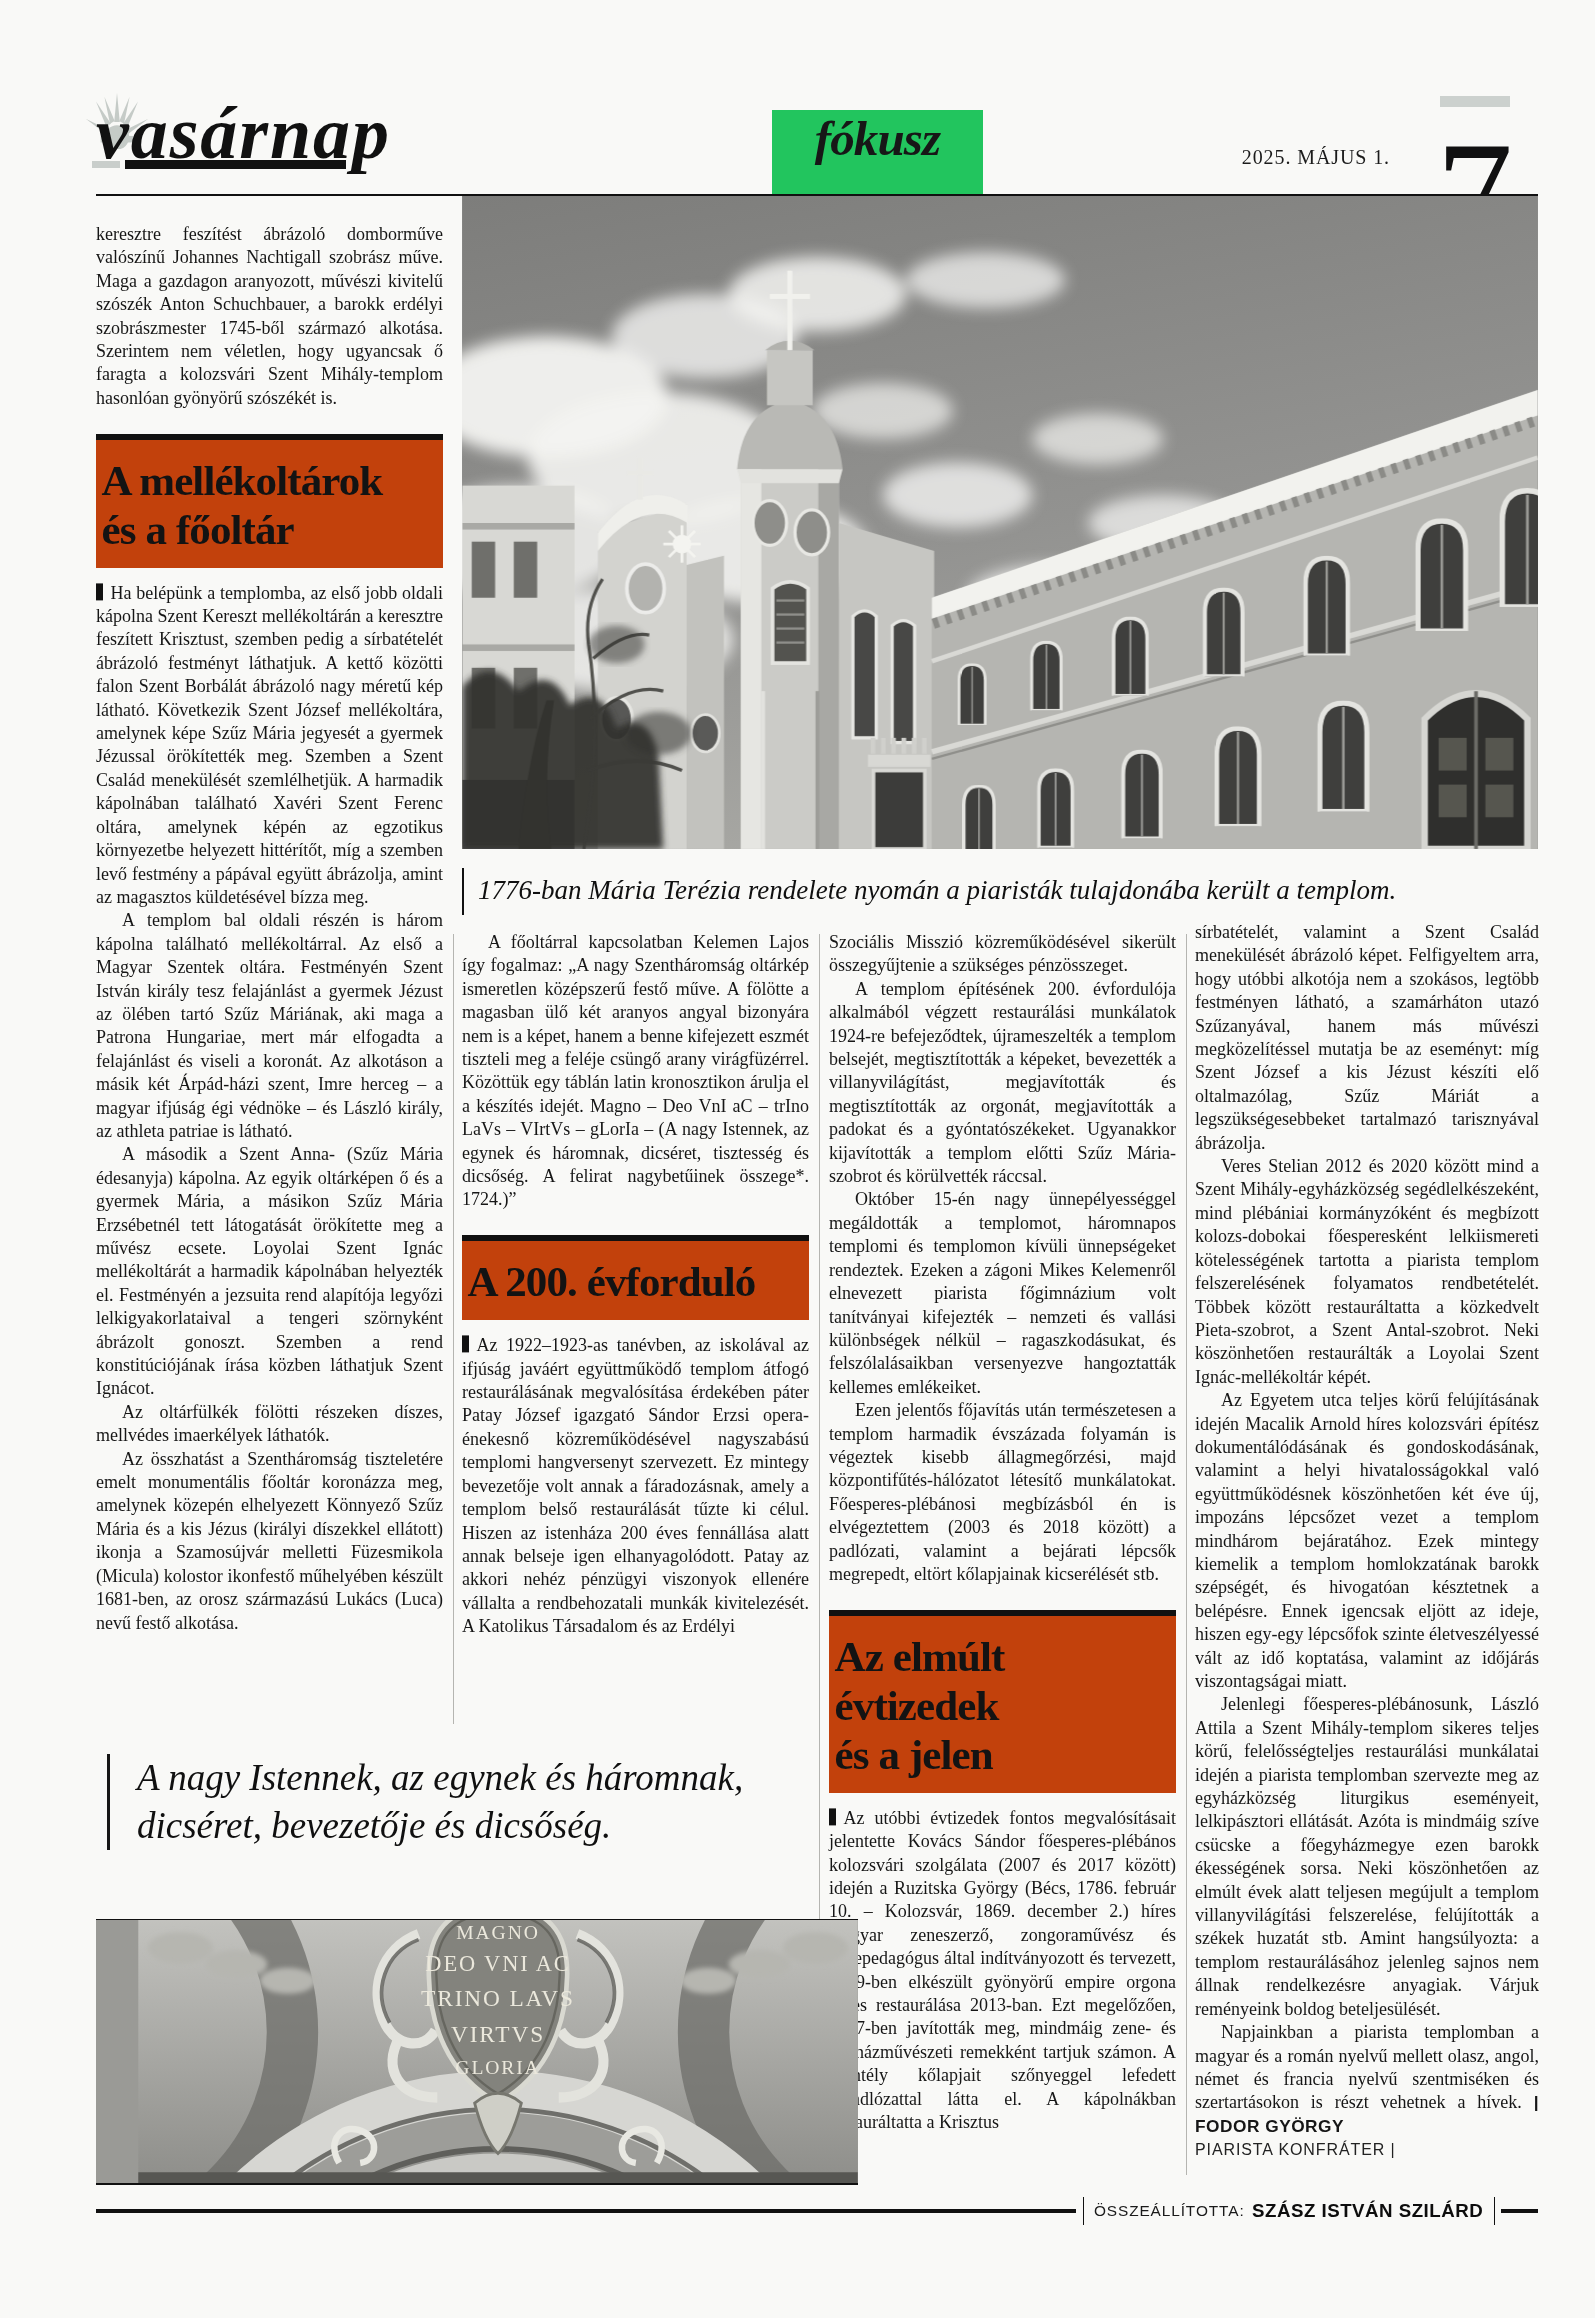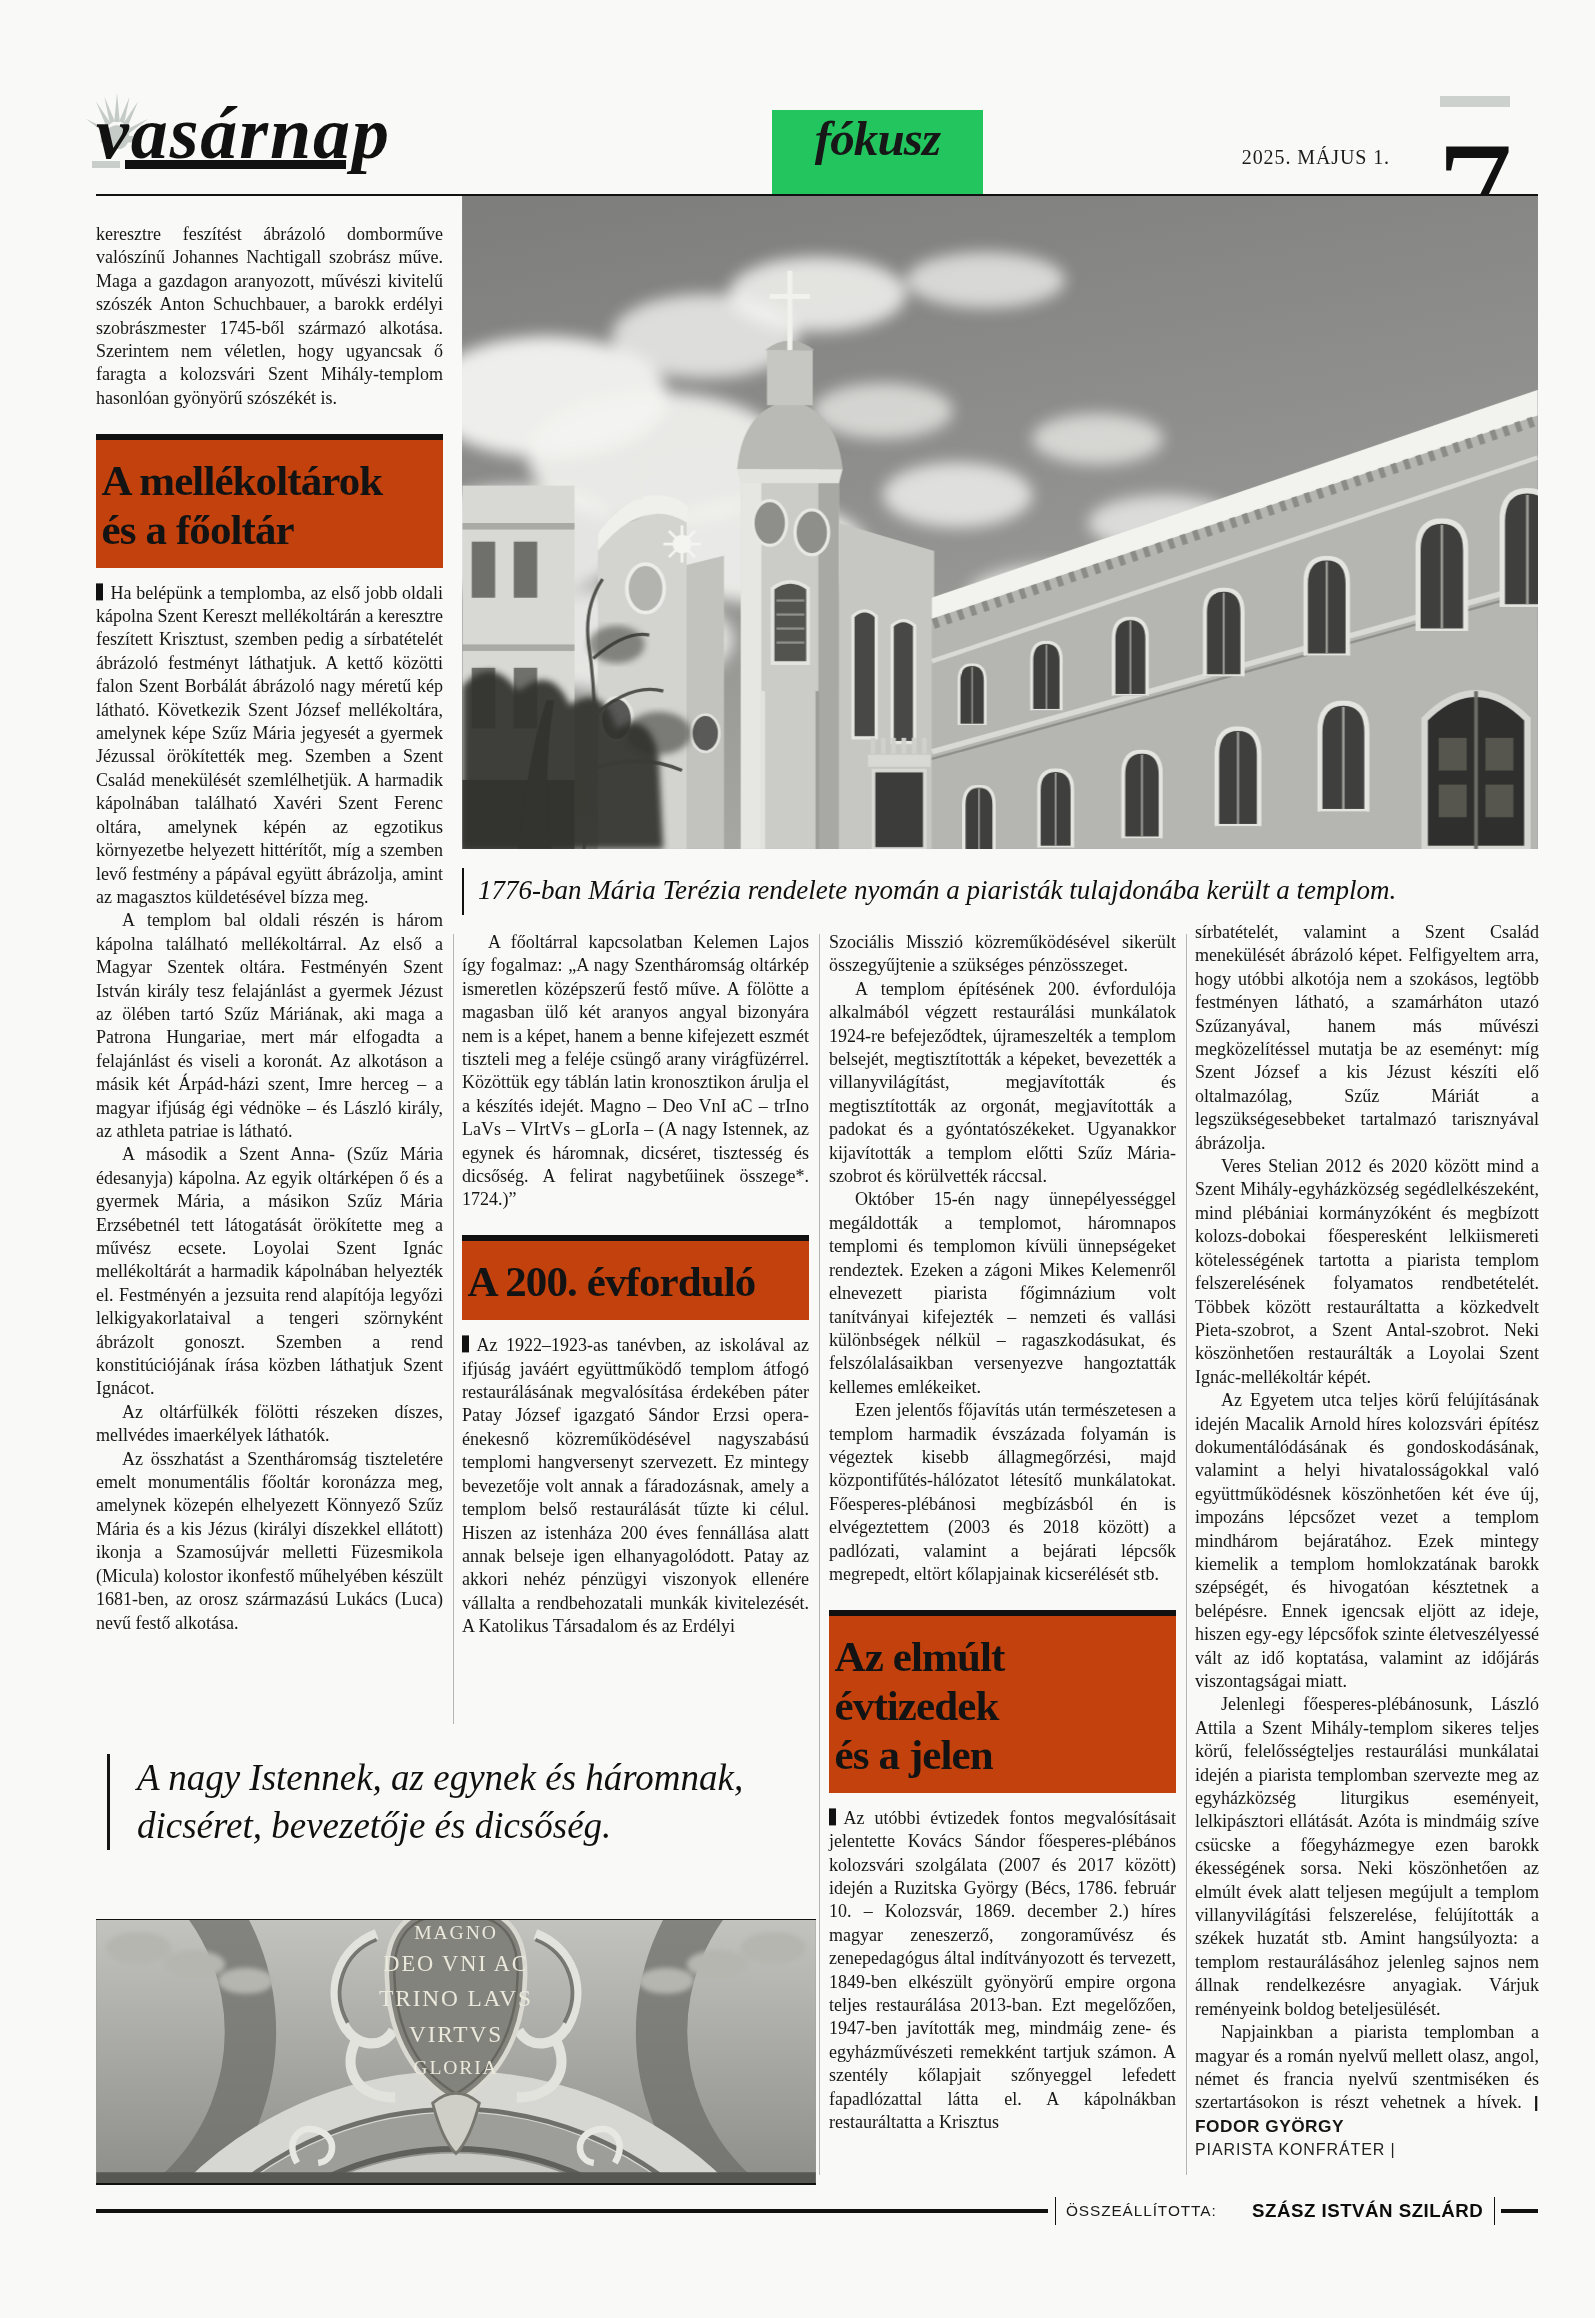--- a/index.html
+++ b/index.html
@@ -18,21 +18,21 @@
   .issue-date{position:absolute;left:1145px;top:146px;width:245px;text-align:right;
               font-size:20px;letter-spacing:0.9px;color:#1b1b1b;}
   .pageno{position:absolute;left:1435px;top:96px;width:79px;text-align:center;}
   .pageno .bar{display:block;width:70px;height:11.2px;background:#ccd1ce;margin:0 auto;}
   .pageno .num{display:block;font-size:154px;line-height:178px;font-weight:400;color:#111;}
   .header-rule{position:absolute;left:96px;top:194px;width:1442px;height:2.3px;background:#111;}
 
   
   .main-photo{position:absolute;left:462px;top:196px;width:1076px;height:653px;overflow:hidden;background:#8f8f8d;}
   .bottom-photo{position:absolute;left:96px;top:1919px;width:720px;height:263px;overflow:hidden;background:#9a9a96;
-                border-top:1.9px solid #111;border-bottom:2.3px solid #111;}
+                border-top:1.9px solid #111;border-bottom:2.3px solid #111;padding-left:42px;}
 
   
   .caption-bar{position:absolute;left:462px;top:868px;width:2.3px;height:47px;background:#111;}
   .caption{position:absolute;left:478px;top:866px;width:1060px;font-style:italic;
            font-size:27px;line-height:49px;color:#101010;}
 
   
   .col{position:absolute;width:347px;}
   .col1{left:96px;top:223px;height:1507px;}
   .col2{left:462px;top:931px;height:797px;}
@@ -55,21 +55,21 @@
   .byline-name{font-family:"Liberation Sans", sans-serif;font-weight:bold;font-size:17.3px;letter-spacing:0.5px;}
   .byline-role{display:block;text-align:left;text-indent:0;font-family:"Liberation Sans", sans-serif;
                font-size:16px;letter-spacing:0.9px;color:#222;}
 
   
   .footer{position:absolute;left:96px;top:2197px;width:1442px;display:flex;align-items:center;}
   .footer .rule{height:4.2px;background:#111;}
   .footer .rule.long{flex:1;}
   .footer .rule.short{width:37px;}
   .footer .label-group{display:flex;align-items:center;border-left:1.9px solid #111;border-right:1.9px solid #111;
-                       padding:2.8px 10.3px;margin:0 6.5px;white-space:nowrap;font-family:"Liberation Sans", sans-serif;gap:28px;}
+                       padding:2.8px 10.3px;margin:0 6.5px;white-space:nowrap;font-family:"Liberation Sans", sans-serif;}
   .footer .lab{font-size:15.4px;letter-spacing:0.9px;color:#1a1a1a;}
   .footer .nam{font-size:18.7px;font-weight:bold;letter-spacing:0.5px;margin-left:7.5px;color:#0d0d0d;}
 </style>
 </head>
 <body>
 
 <div class="page">
 
   <svg class="logo-sun" viewBox="0 0 150 120">
     <g fill="#c5cbc7">

